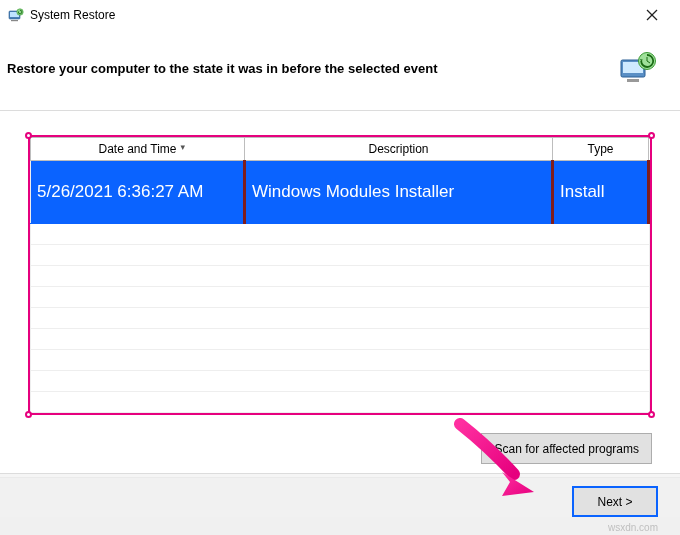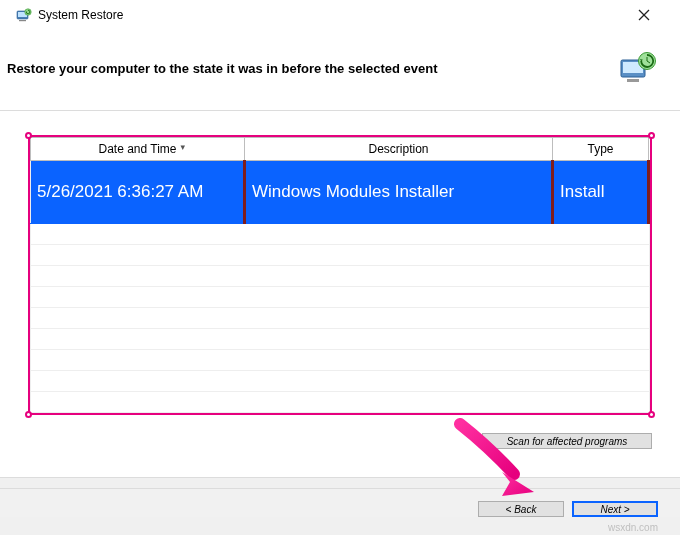--- a/index.html
+++ b/index.html
@@ -10,21 +10,21 @@
       background: #fff;
       color: #000;
       overflow: hidden;
       position: relative;
     }
 
     
     .titlebar {
       display: flex; align-items: center;
       height: 30px;
-      padding: 0 16px;
+      padding: 0 8px;
       background: #fff;
     }
     .titlebar .app-icon {
       width: 16px; height: 16px; margin-right: 6px;
       display: inline-flex; align-items: center; justify-content: center;
     }
     .titlebar .title { font-size: 12px; color: #000; }
     .titlebar .close {
       margin-left: auto;
       width: 40px; height: 28px;
@@ -146,28 +146,27 @@
       bottom: 0; left: 0; right: 0;
       height: 58px;
       background: #f0f0f0;
       border-top: 1px solid #dcdcdc;
       z-index: 0;
     }
     .button-bar > * { z-index: 1; }
 
     button.win {
       min-width: 86px;
-      height: 16px;
+      height: 31px;
       padding: 0 12px;
       font-family: inherit;
-      font-size: 10px;
+      font-size: 12px;
       background: #e1e1e1;
       border: 1px solid #adadad;
       cursor: pointer;
-      font-style: italic;
     }
     button.win.default {
       border: 2px solid #0a63ff;
       padding: 0 11px;
     }
     button.win.wide { min-width: 170px; }
 
     
     .arrow-annot {
       position: absolute;
@@ -275,21 +274,20 @@
     </div>
   </div>
 
   <div class="scan-row">
     <button class="win wide">Scan for affected programs</button>
   </div>
 </div>
 
 <div class="button-bar-bg"></div>
 <div class="button-bar">
-  <button class="win">&lt; Back</button>
   <button class="win default">Next &gt;</button>
 </div>
 
 <div class="arrow-annot">
   <svg width="110" height="90" viewBox="0 0 110 90">
     <defs>
       <linearGradient id="arrg" x1="0" y1="0" x2="1" y2="1">
         <stop offset="0" stop-color="#ff2fa0"></stop>
         <stop offset="1" stop-color="#e6007e"></stop>
       </linearGradient>

